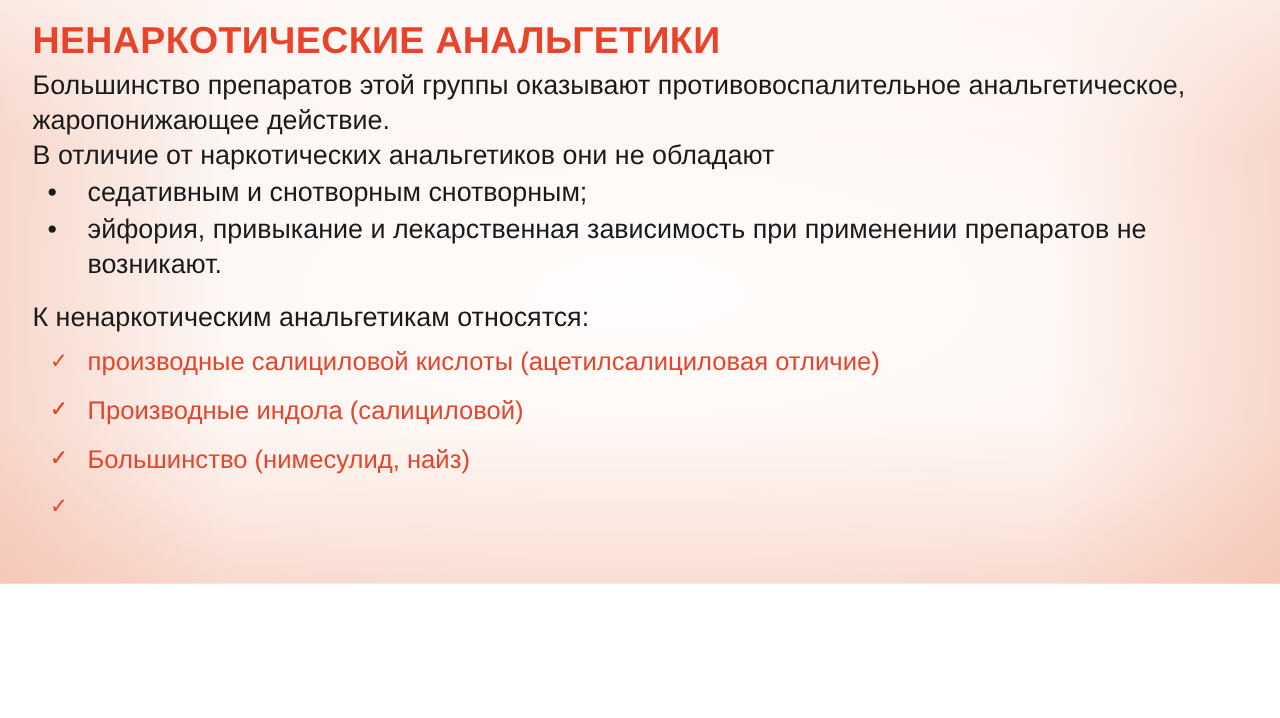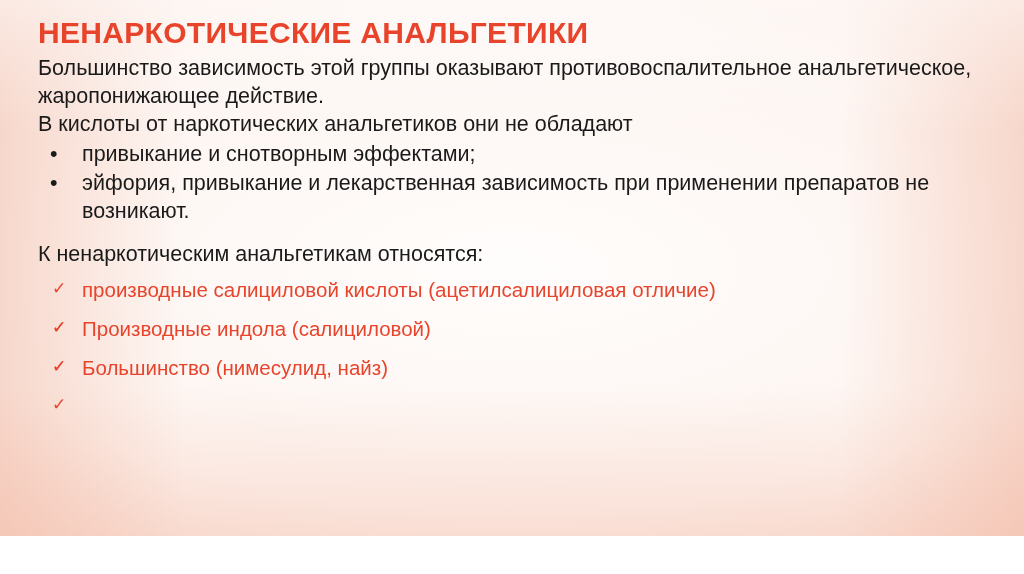--- a/index.html
+++ b/index.html
@@ -9,26 +9,25 @@
   body {
     width: 1024px;
     height: 574px;
     overflow: hidden;
     font-family: "Liberation Sans", sans-serif;
     background: #ffffff;
   }
   .slide {
     position: relative;
     width: 1024px;
-    height: 536px;
+    height: 467px;
     box-sizing: border-box;
     background:
       radial-gradient(ellipse 150% 120% at 50% 50%, #fffdfc 0%, #fdf4f0 38%, #f9ded4 62%, #f3c3b2 82%, #efb4a0 100%);
     overflow: hidden;
-    padding-left: 12px;
   }
   .slide::before {
     content: "";
     position: absolute;
     inset: 0;
     background:
       linear-gradient(to bottom, rgba(255,255,255,0.55) 0%, rgba(255,255,255,0.0) 25%, rgba(255,255,255,0.0) 72%, rgba(243,185,164,0.35) 100%),
       linear-gradient(to right, rgba(240,180,158,0.45) 0%, rgba(255,255,255,0.0) 18%, rgba(255,255,255,0.0) 82%, rgba(240,180,158,0.45) 100%);
     pointer-events: none;
   }
@@ -106,28 +105,28 @@
 </head>
 <body>
 
 <div class="slide">
   <div class="content">
 
     <h1 class="title">НЕНАРКОТИЧЕСКИЕ АНАЛЬГЕТИКИ</h1>
 
     <div class="body-text">
 
-      <p class="para">Большинство зависимость этой группы оказывают противовоспалительное анальгетическое, жаропонижающее действие.</p>
+      <p class="para">Большинство препаратов этой группы оказывают противовоспалительное анальгетическое, жаропонижающее действие.</p>
 
-      <p class="para"><span>В кислоты от наркотических анальгетиков они </span><span class="bold">не обладают</span></p>
+      <p class="para"><span>В отличие от наркотических анальгетиков они </span><span class="bold">не обладают</span></p>
 
       <ul class="bullets">
         <li>
           <span class="dot">•</span>
-          <span>привыкание и снотворным эффектами;</span>
+          <span>седативным и снотворным снотворным;</span>
         </li>
         <li>
           <span class="dot">•</span>
           <span>эйфория, привыкание и лекарственная зависимость при применении препаратов не возникают.</span>
         </li>
       </ul>
 
       <p class="para lead-after">К ненаркотическим анальгетикам относятся:</p>
 
       <ul class="checks">

